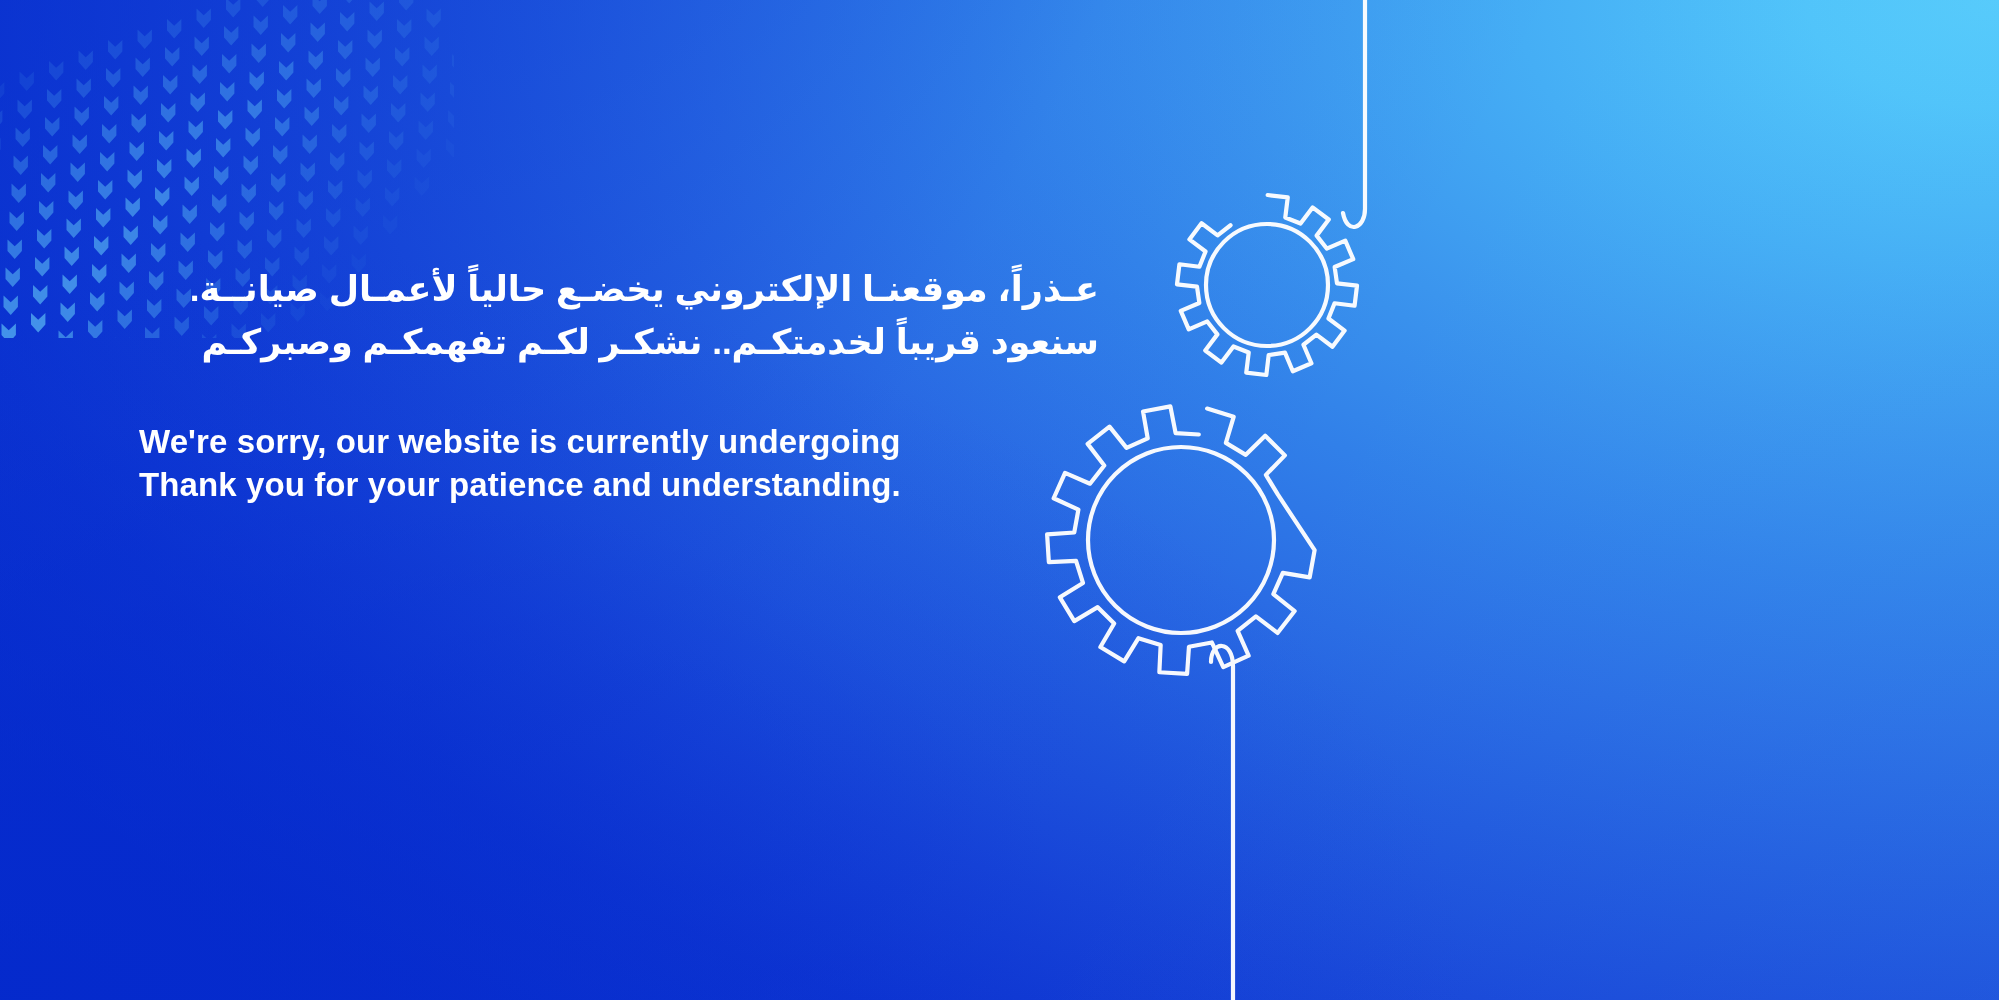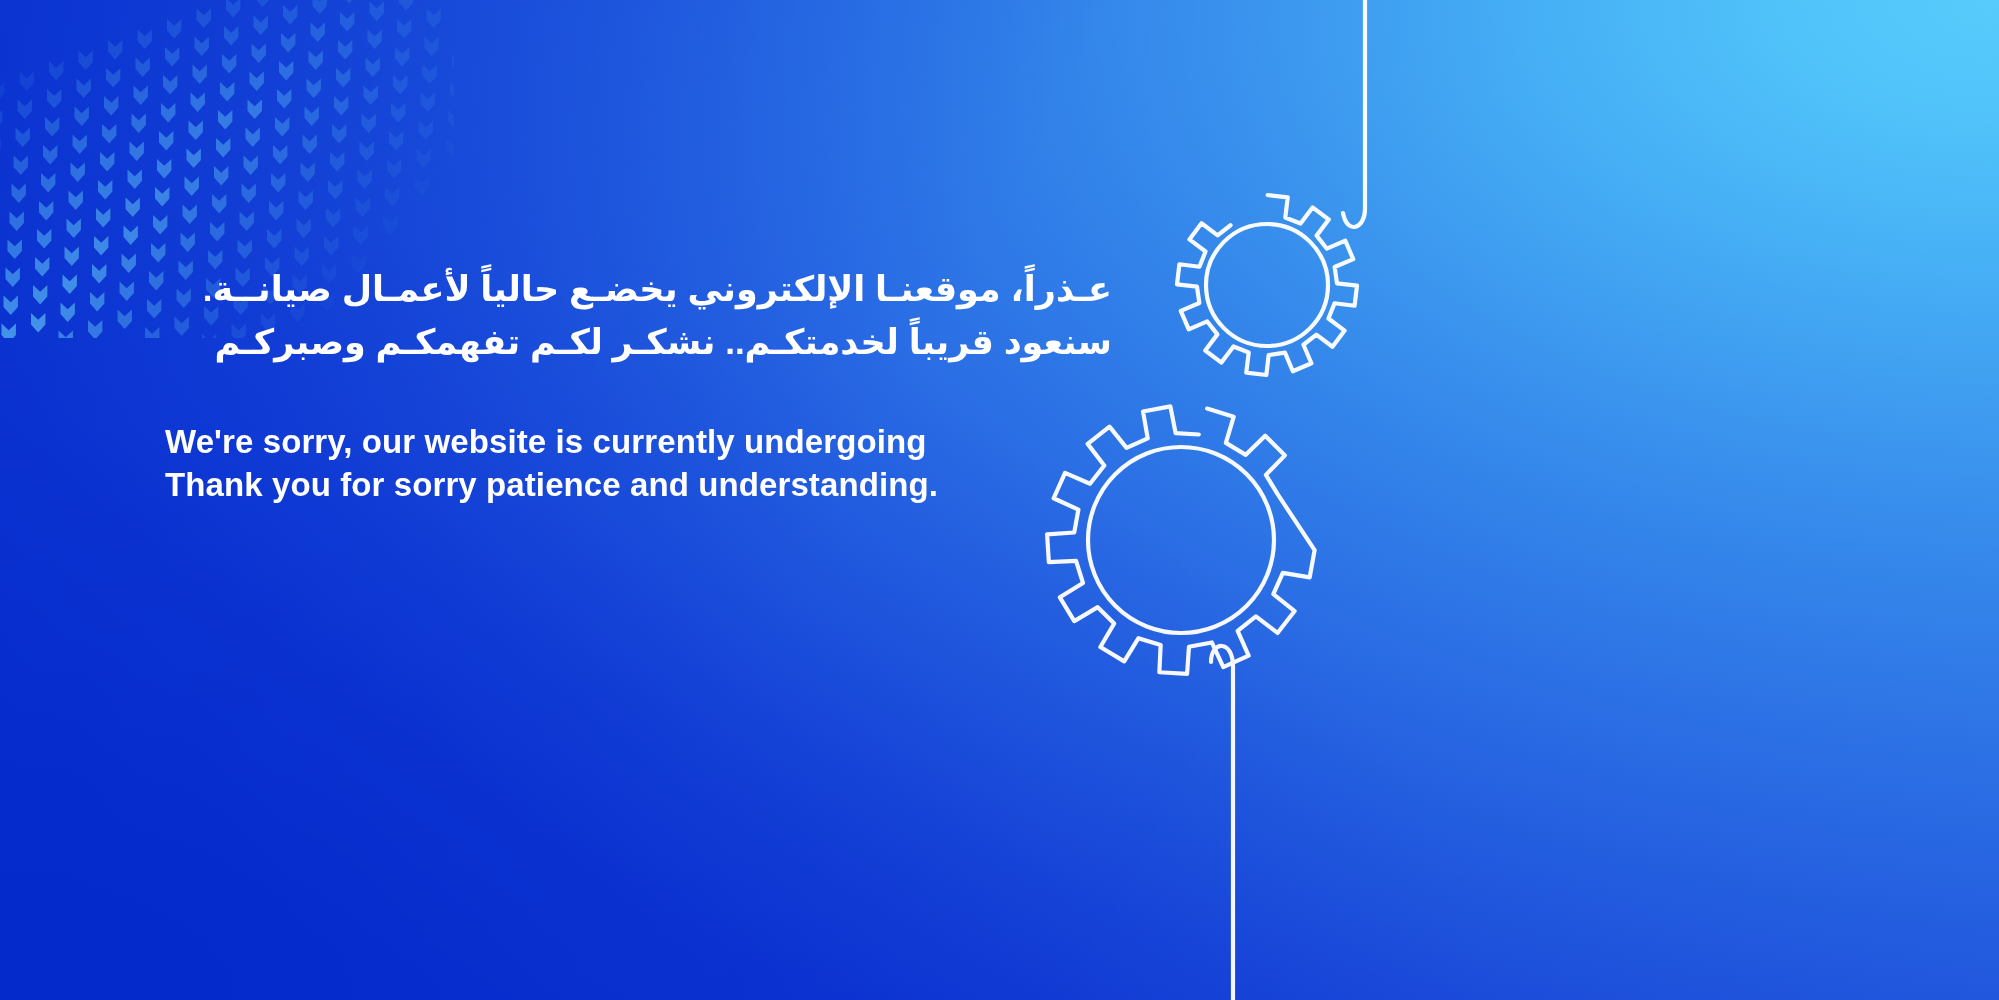--- a/index.html
+++ b/index.html
@@ -72,21 +72,21 @@
     top: 0;
     width: 880px;
     height: 1000px;
     pointer-events: none;
   }
   .gears svg { display: block; width: 100%; height: 100%; overflow: visible; }
 
   
   .copy {
     position: absolute;
-    left: 152px;
+    left: 139px;
     top: 262px;
     width: 960px;
   }
   .ar-block {
     direction: rtl;
     text-align: right;
     color: #ffffff;
     font-size: 35px;
     line-height: 53px;
     font-weight: 600;
@@ -96,21 +96,21 @@
   .ar-line { display: block; }
 
   .en-block {
     margin-top: 52px;
     color: #ffffff;
     font-size: 33px;
     line-height: 43px;
     font-weight: 700;
     letter-spacing: 0.1px;
   }
-  .en-line { display: block; white-space: nowrap; margin-left: 13px; }
+  .en-line { display: block; white-space: nowrap; }
 </style>
 </head>
 <body>
 
 <div id="page">
 
   <div class="bg-base"></div>
   <div class="bg-tint"></div>
   <div class="bg-corner-dark"></div>
 
@@ -335,18 +335,18 @@
 
   <div class="copy">
 
     <div class="ar-block" dir="rtl">
       <span class="ar-line">عـذراً، موقعنـا الإلكتروني يخضـع حالياً لأعمـال صيانــة.</span>
       <span class="ar-line">سنعود قريباً لخدمتكـم.. نشكـر لكـم تفهمكـم وصبركـم</span>
     </div>
 
     <div class="en-block" dir="ltr">
       <span class="en-line">We're sorry, our website is currently undergoing</span>
-      <span class="en-line">Thank you for sorry patience and understanding.</span>
+      <span class="en-line">Thank you for your patience and understanding.</span>
     </div>
 
   </div>
 
 </div>
 
 </body></html>

